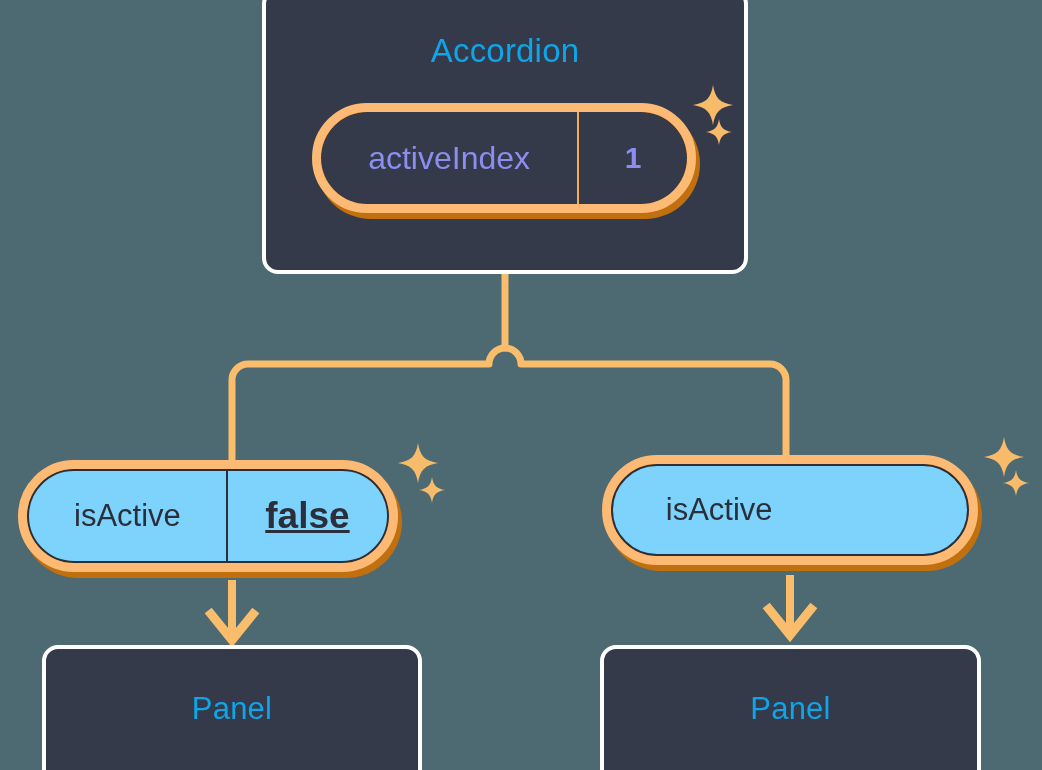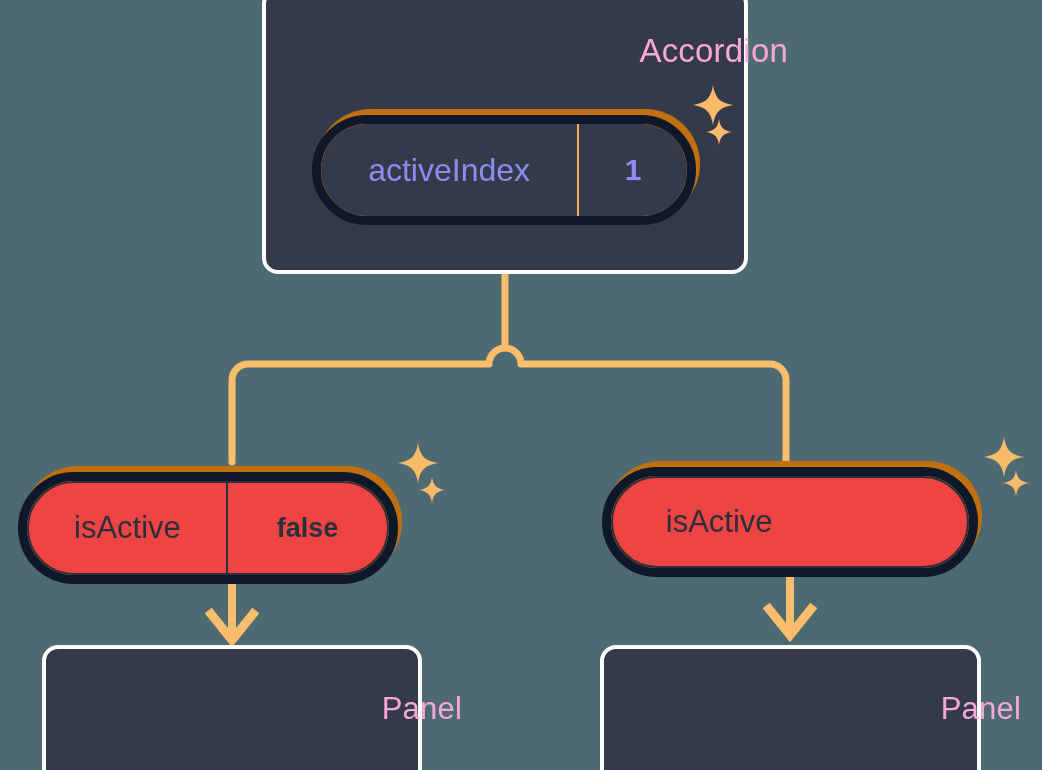--- a/index.html
+++ b/index.html
@@ -30,26 +30,25 @@
     position: absolute;
     background: #343a4a;
     border: 4px solid #ffffff;
     border-radius: 16px;
     box-sizing: border-box;
   }
   .comp-title {
     position: absolute;
     left: 0;
     width: 100%;
-    text-align: right;
-    color: #f9a8d4;
+    text-align: center;
+    color: #0ea5e9;
     font-weight: 400;
     letter-spacing: 0.2px;
     white-space: nowrap;
-    margin-left: 44px;
   }
 
   
   .pill-wrap {
     position: absolute;
   }
   
   .pill-shadow {
     position: absolute;
     left: 4px;
@@ -58,26 +57,25 @@
     bottom: -6px;
     background: #c1700f;
     border-radius: 999px;
   }
   .pill {
     position: absolute;
     left: 0; top: 0;
     width: 100%;
     height: 100%;
     box-sizing: border-box;
-    border: 9px solid #0f172a;
+    border: 9px solid #fdba74;
     border-radius: 999px;
     display: flex;
     align-items: stretch;
     overflow: hidden;
-    margin-top: 12px;
   }
   .pill-inner {
     position: relative;
     display: flex;
     align-items: stretch;
     width: 100%;
     height: 100%;
     box-sizing: border-box;
     border-radius: 999px;
     overflow: hidden;
@@ -97,21 +95,21 @@
     font-weight: 400;
   }
   .pill-dark .pill-val {
     color: #8b8ef0;
     font-weight: 700;
     border-left: 2px solid #f2ad4e;
   }
 
   
   .pill-purple .pill-inner {
-    background: #ef4444;
+    background: #7dd3fc;
     border: 2px solid #2b2f3b;
     border-radius: 999px;
   }
   .pill-purple .pill-key {
     color: #2b2f3b;
     font-weight: 400;
   }
   .pill-purple .pill-val {
     color: #2b2f3b;
     font-weight: 700;
@@ -174,21 +172,21 @@
     <svg width="26" height="26" viewBox="0 0 40 40">
       <path d="M20 0 C22 13 27 18 40 20 C27 22 22 27 20 40 C18 27 13 22 0 20 C13 18 18 13 20 0 Z" fill="#f8bb69"></path>
     </svg>
   </div>
 
   <div class="pill-wrap" style="left:18px; top:460px; width:380px; height:112px;">
     <div class="pill-shadow"></div>
     <div class="pill pill-purple">
       <div class="pill-inner">
         <div class="pill-key" style="flex:0 0 55%; font-size:31px;">isActive</div>
-        <div class="pill-val" style="flex:1 1 auto; font-size:27px;">false</div>
+        <div class="pill-val" style="flex:1 1 auto; font-size:37px;text-decoration:underline;">false</div>
       </div>
     </div>
   </div>
 
   <div class="sparkle" style="left:398px; top:443px;">
     <svg width="40" height="40" viewBox="0 0 40 40">
       <path d="M20 0 C22 13 27 18 40 20 C27 22 22 27 20 40 C18 27 13 22 0 20 C13 18 18 13 20 0 Z" fill="#f8bb69"></path>
     </svg>
   </div>
   <div class="sparkle" style="left:419px; top:477px;">

